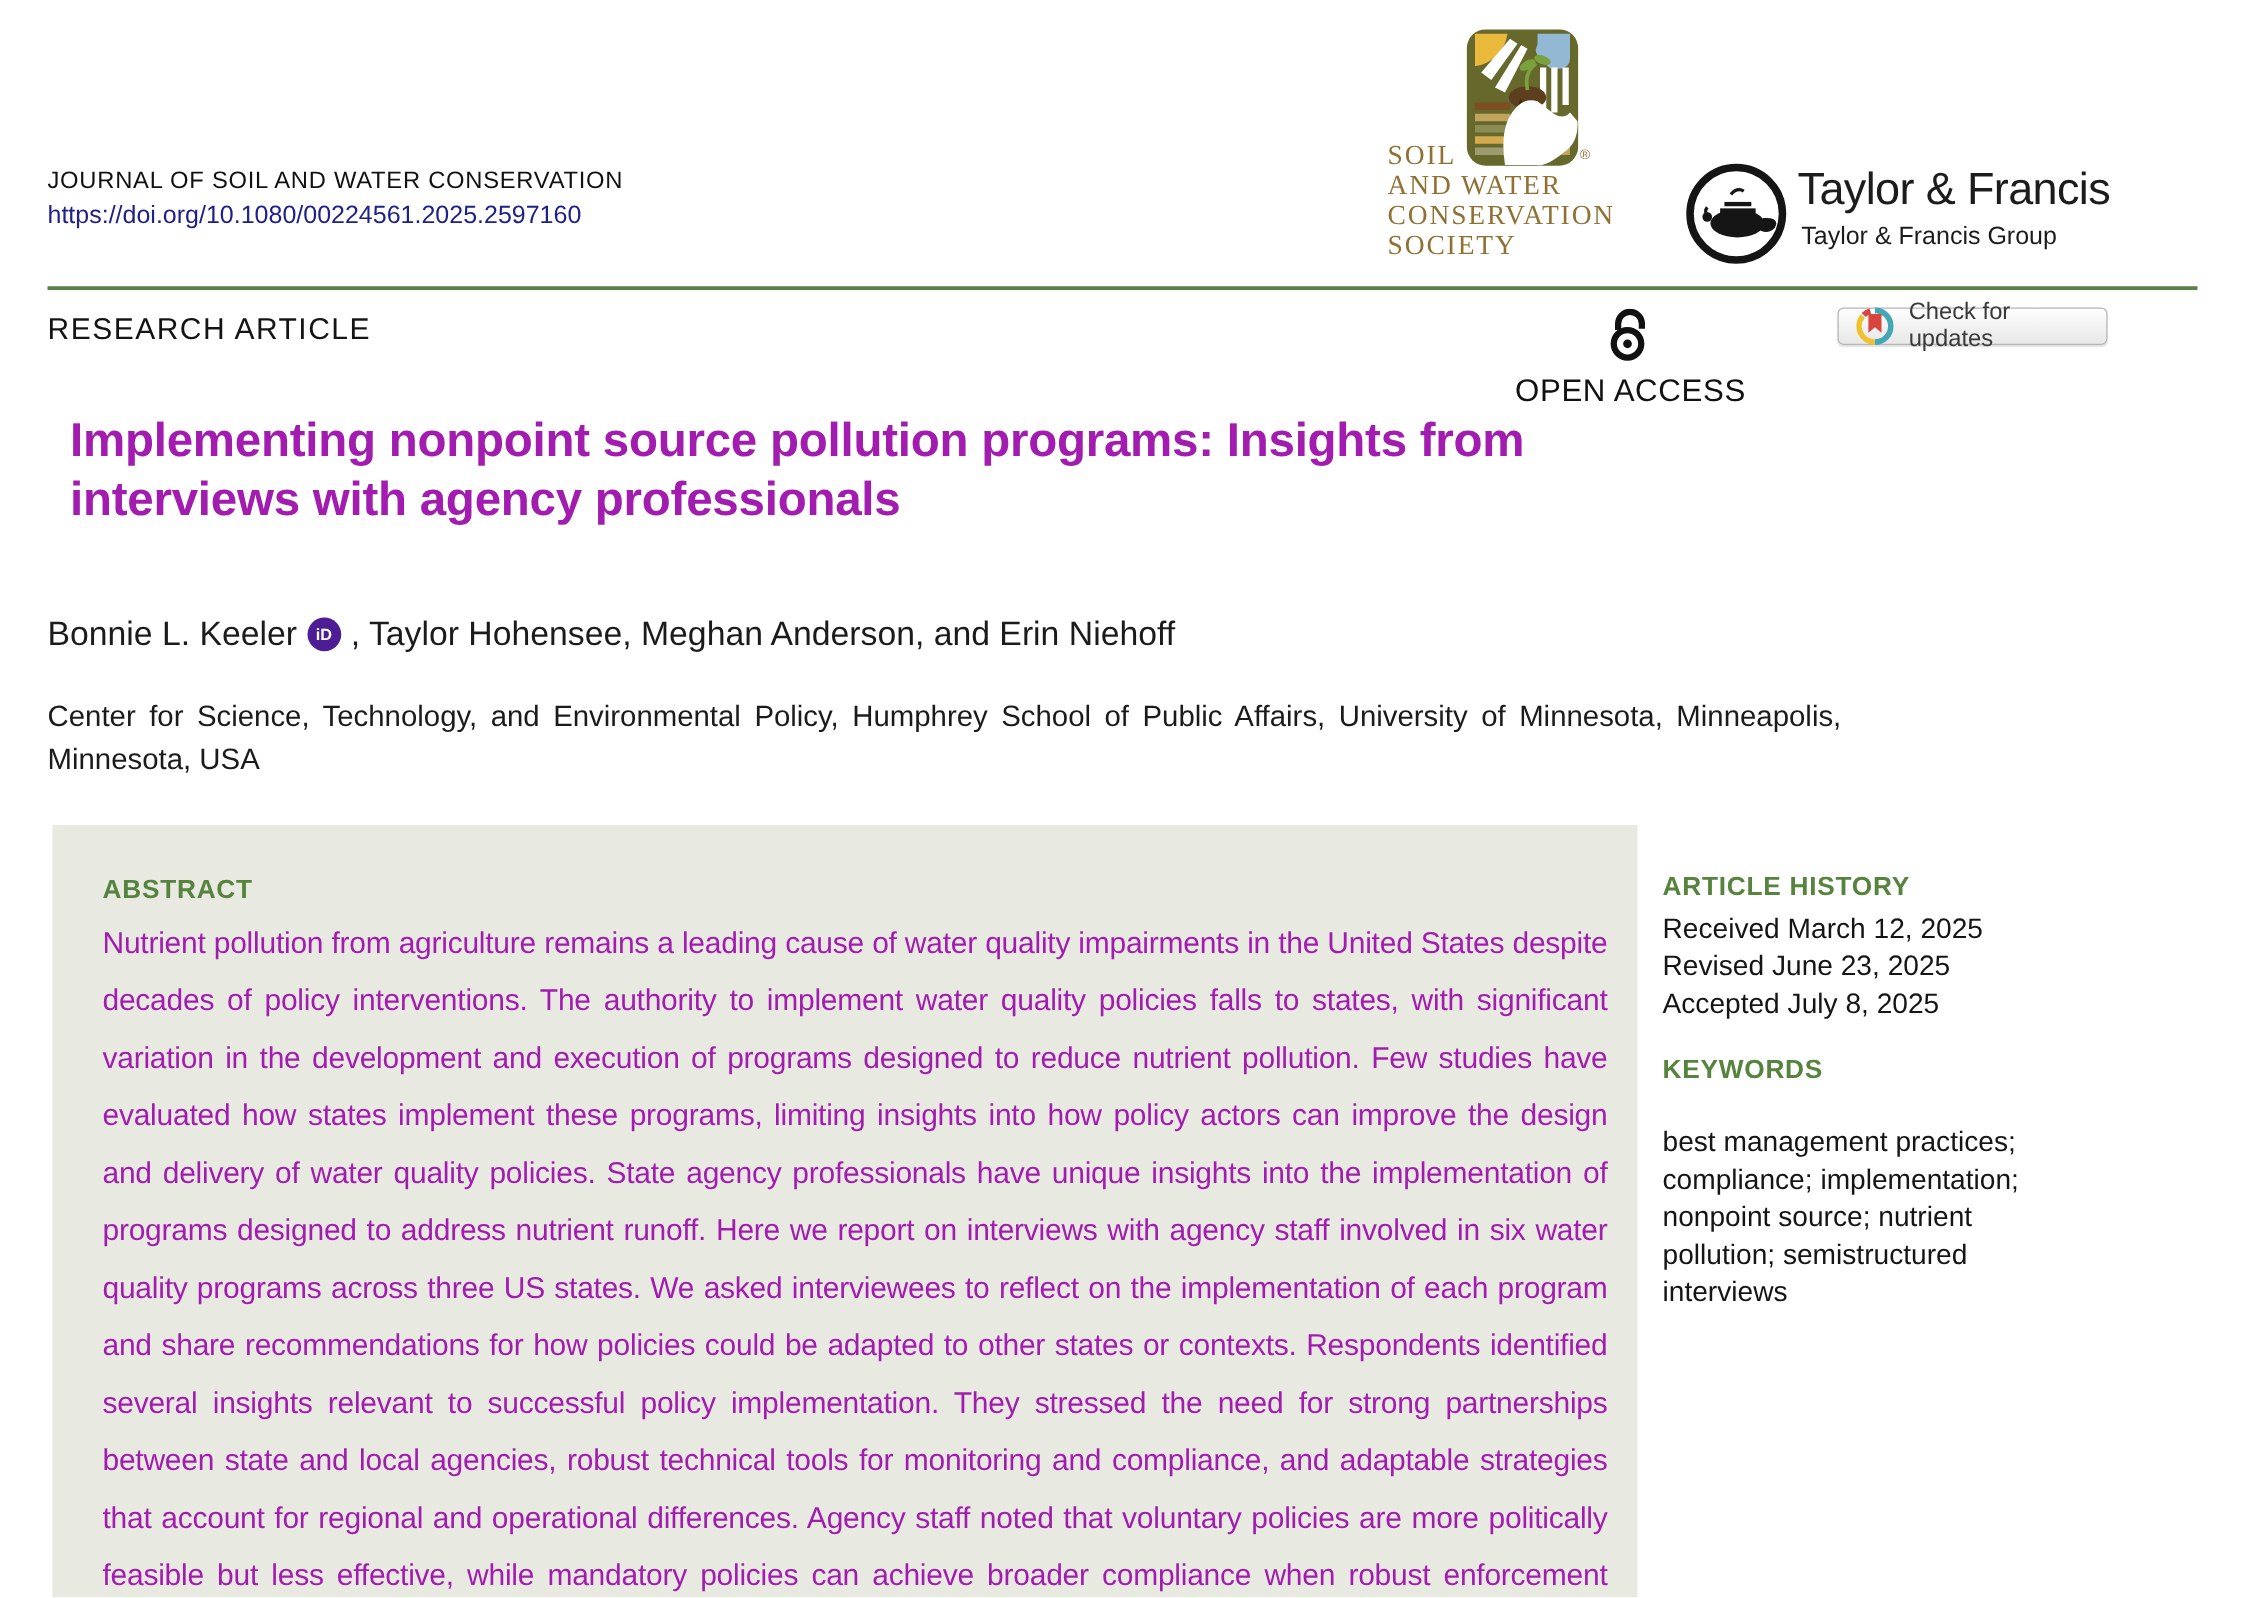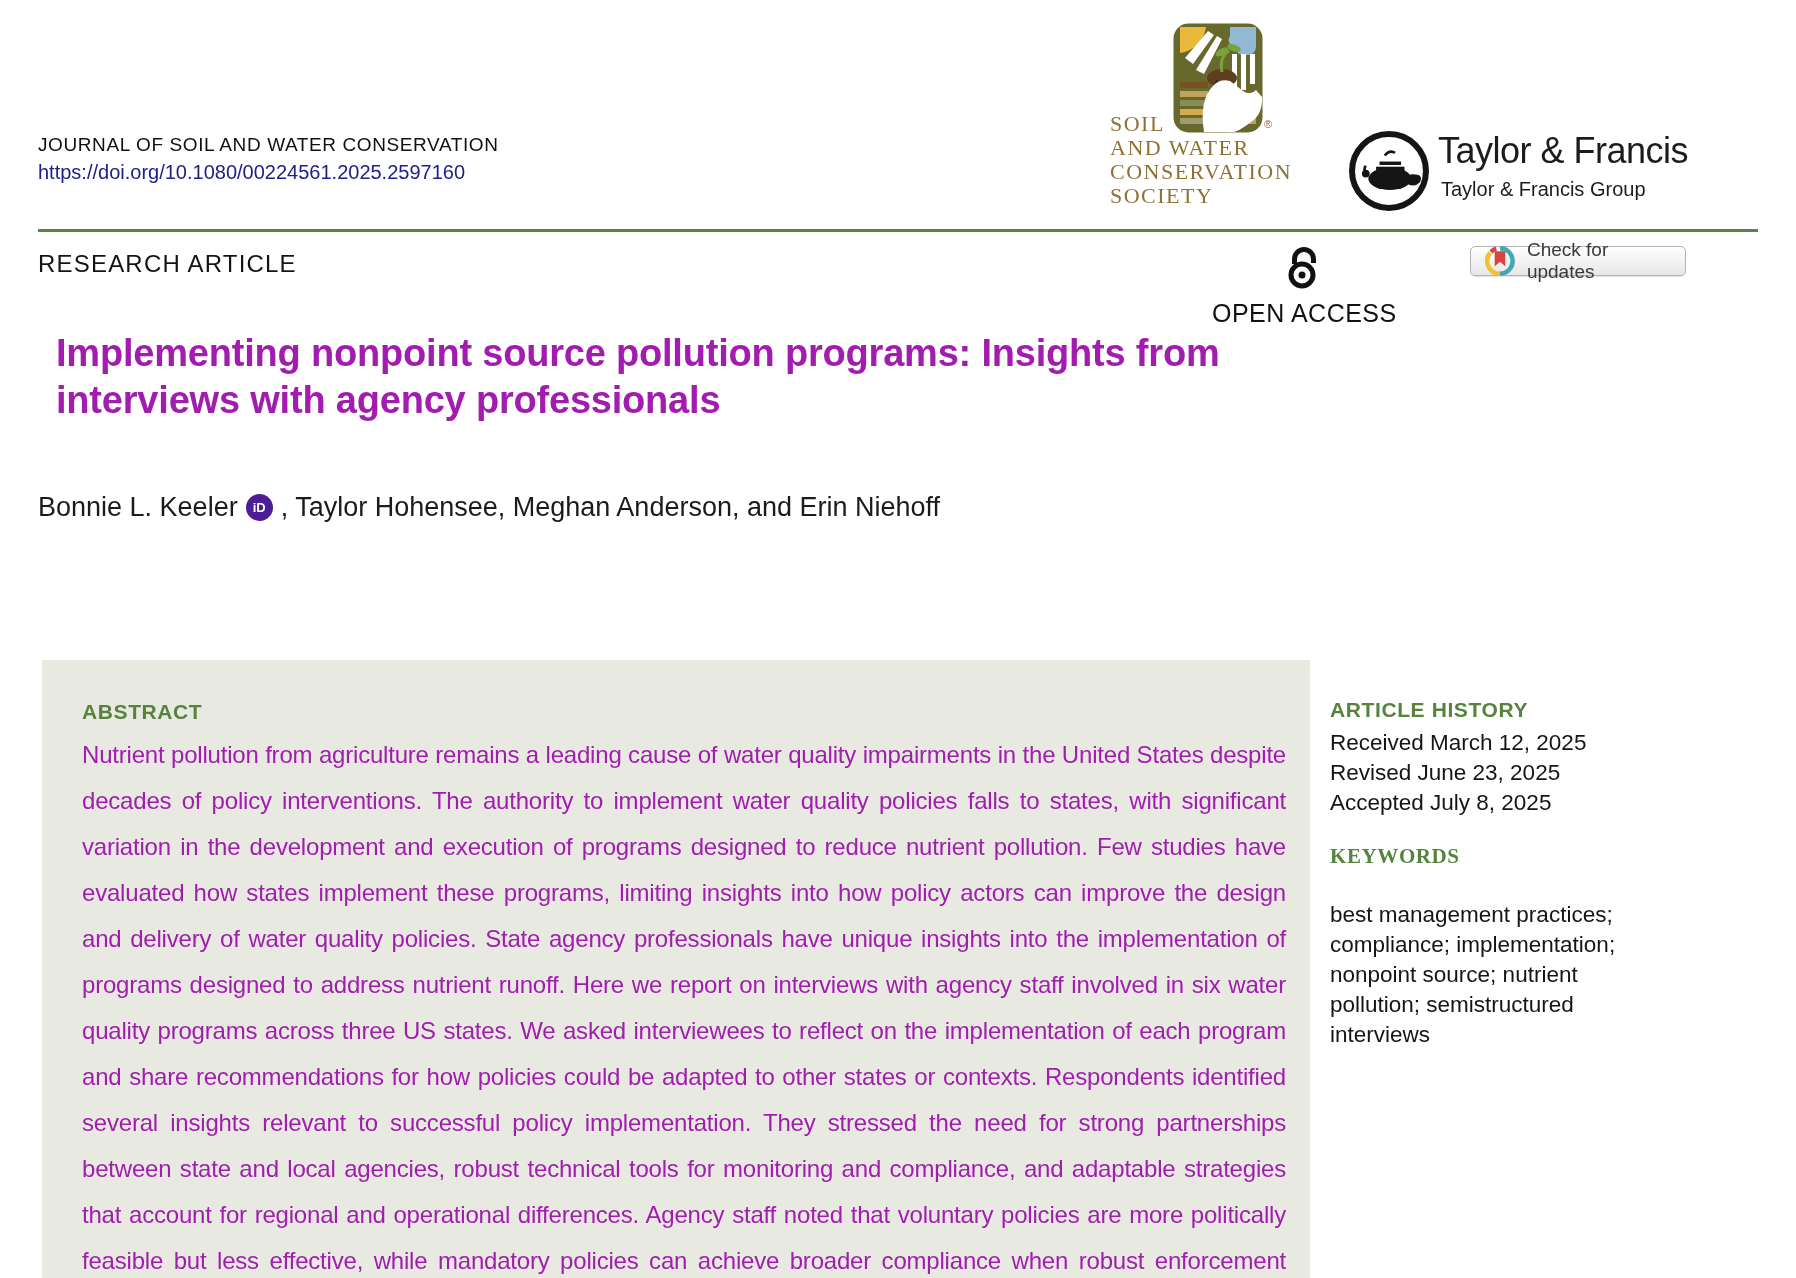--- a/index.html
+++ b/index.html
@@ -88,21 +88,21 @@
     font-size:24px; line-height:46px; color:#a21caf;
     text-align:justify; letter-spacing:-0.2px;
   }
 
   .sidebar { position:absolute; left:1330px; top:698px; width:412px; }
   .side-head {
     font-size:21px; font-weight:700; color:#56833e; letter-spacing:.6px;
     margin-bottom:6px;
   }
   .side-line { font-size:22.5px; line-height:30px; color:#151515; }
-  .side-head.kw { margin-top:26px;font-family:Liberation Serif, serif; }
+  .side-head.kw { margin-top:26px; }
   .kwtext { width:330px;margin-top:31px; }
 </style>
 </head>
 <body>
 
 <div class="page">
 
   <div class="journal-name">JOURNAL OF SOIL AND WATER CONSERVATION</div>
   <a class="doi-link">https://doi.org/10.1080/00224561.2025.2597160</a>
 
@@ -178,20 +178,21 @@
   </div>
 
   <h1 class="title">Implementing nonpoint source pollution programs: Insights from interviews with agency professionals</h1>
 
   <div class="authors">
     <span>Bonnie L. Keeler</span>
     <span class="orcid">iD</span>
     <span>, Taylor Hohensee, Meghan Anderson, and Erin Niehoff</span>
   </div>
 
+  <div class="affiliation">Center for Science, Technology, and Environmental Policy, Humphrey School of Public Affairs, University of Minnesota, Minneapolis, Minnesota, USA</div>
 
   <div class="abstract-box">
     <div class="abs-head">ABSTRACT</div>
     <div class="abs-text">Nutrient pollution from agriculture remains a leading cause of water quality impairments in the United States despite decades of policy interventions. The authority to implement water quality policies falls to states, with significant variation in the development and execution of programs designed to reduce nutrient pollution. Few studies have evaluated how states implement these programs, limiting insights into how policy actors can improve the design and delivery of water quality policies. State agency professionals have unique insights into the implementation of programs designed to address nutrient runoff. Here we report on interviews with agency staff involved in six water quality programs across three US states. We asked interviewees to reflect on the implementation of each program and share recommendations for how policies could be adapted to other states or contexts. Respondents identified several insights relevant to successful policy implementation. They stressed the need for strong partnerships between state and local agencies, robust technical tools for monitoring and compliance, and adaptable strategies that account for regional and operational differences. Agency staff noted that voluntary policies are more politically feasible but less effective, while mandatory policies can achieve broader compliance when robust enforcement mechanisms are in place. In addition to implementation challenges, agency staff were asked to reflect on the equity implications of agricultural policies. Many programs fail to account for</div>
   </div>
 
   <aside class="sidebar">
     <div class="side-head">ARTICLE HISTORY</div>
     <div class="side-line">Received March 12, 2025</div>
     <div class="side-line">Revised June 23, 2025</div>

